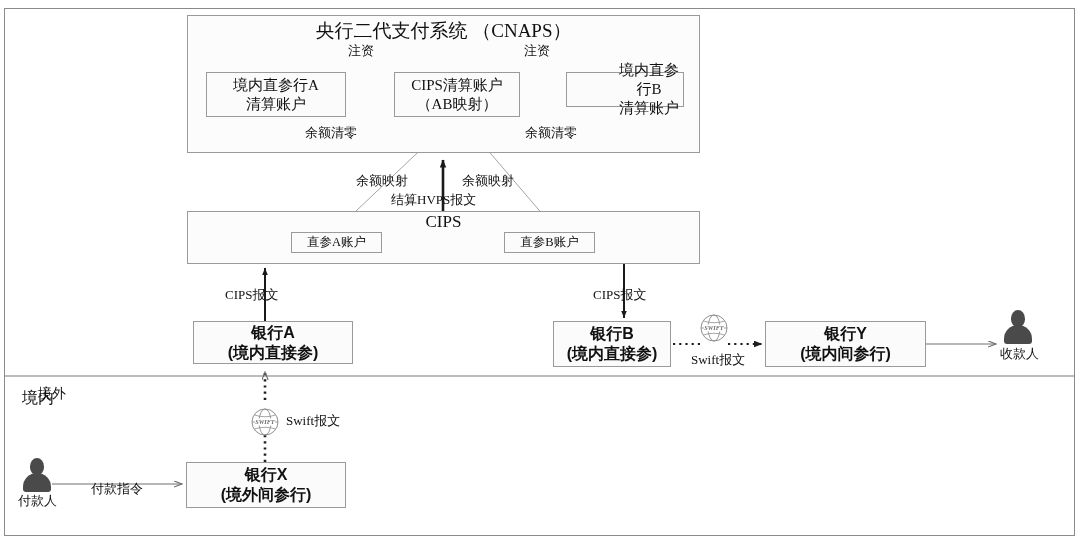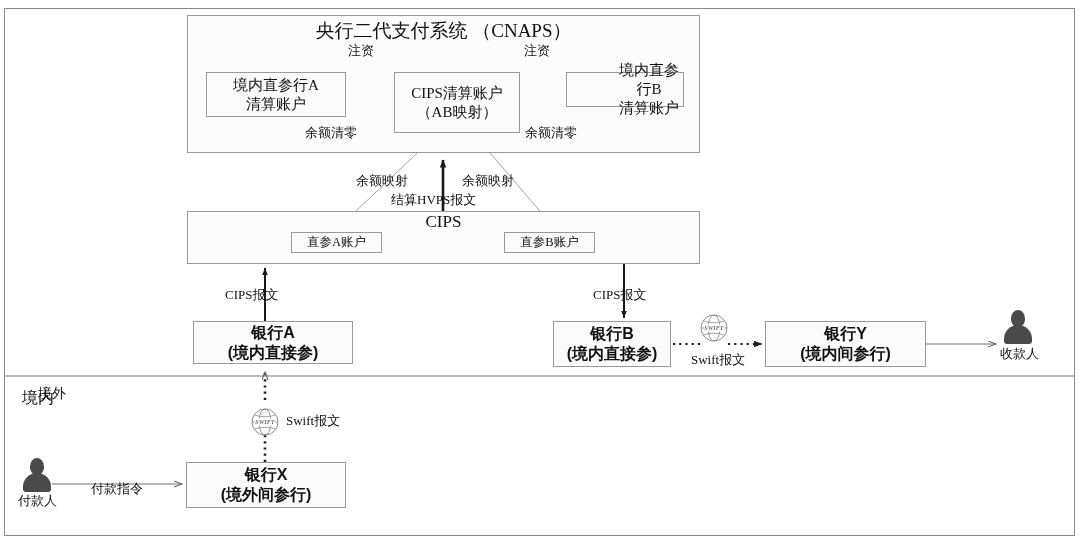--- a/index.html
+++ b/index.html
@@ -191,21 +191,21 @@
 
   <div class="container-box" style="left:187px; top:15px; width:513px; height:138px;"></div>
 
   <div class="cnaps-title cn-serif">央行二代支付系统 （CNAPS）</div>
 
   <div class="box clearing-box cn-serif" style="left:206px; top:72px; width:140px; height:45px;">
     <span>境内直参行A</span>
     <span>清算账户</span>
   </div>
 
-  <div class="box clearing-box cn-serif" style="left:394px; top:72px; width:126px; height:61px;">
+  <div class="box clearing-box cn-serif" style="left:394px; top:72px; width:126px; height:45px;">
     <span>CIPS清算账户</span>
     <span>（AB映射）</span>
   </div>
 
   <div class="box clearing-box cn-serif" style="left:566px; top:72px; width:118px; height:35px;padding-left:48px;">
     <span>境内直参行B</span>
     <span>清算账户</span>
   </div>
 
   <div class="label small-lbl cn-serif bold-lbl" style="left:344px; top:43px; background:#fcfcfc; padding:0 4px;">注资</div>

